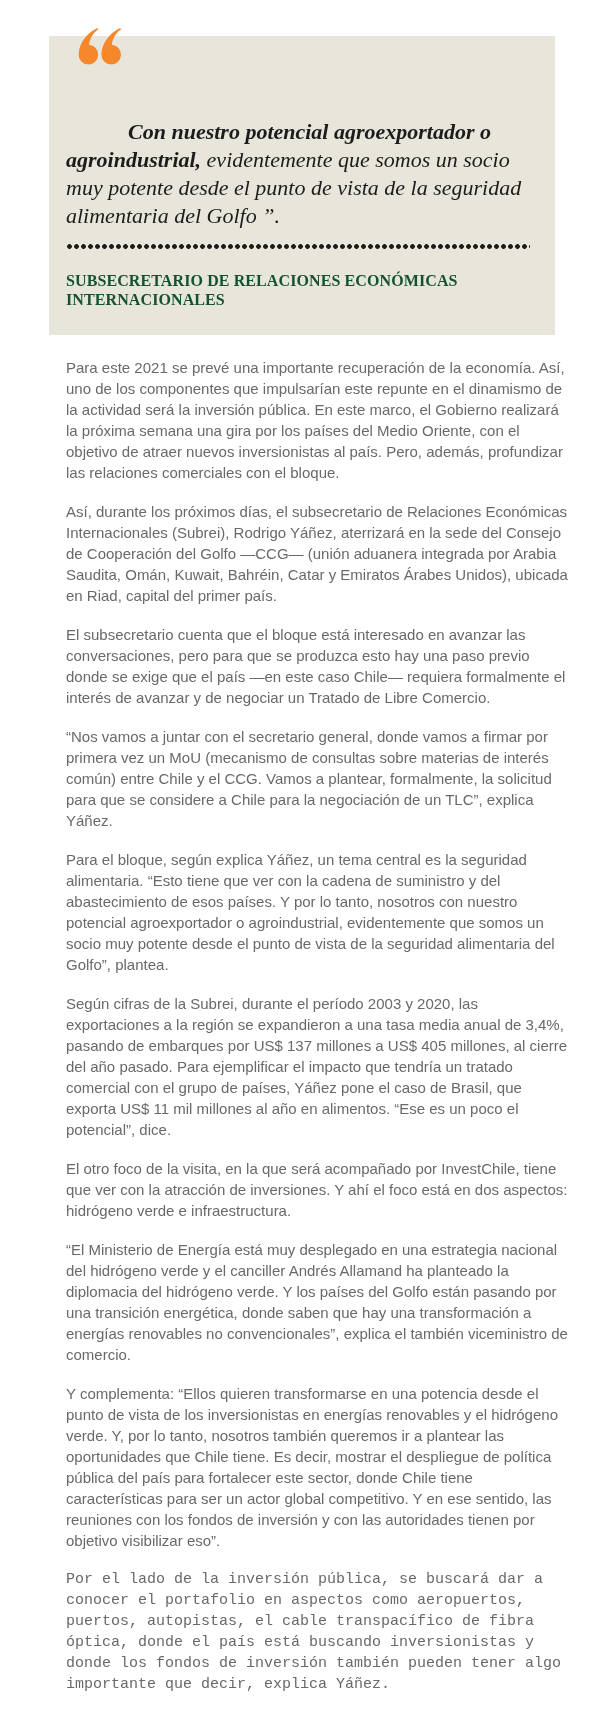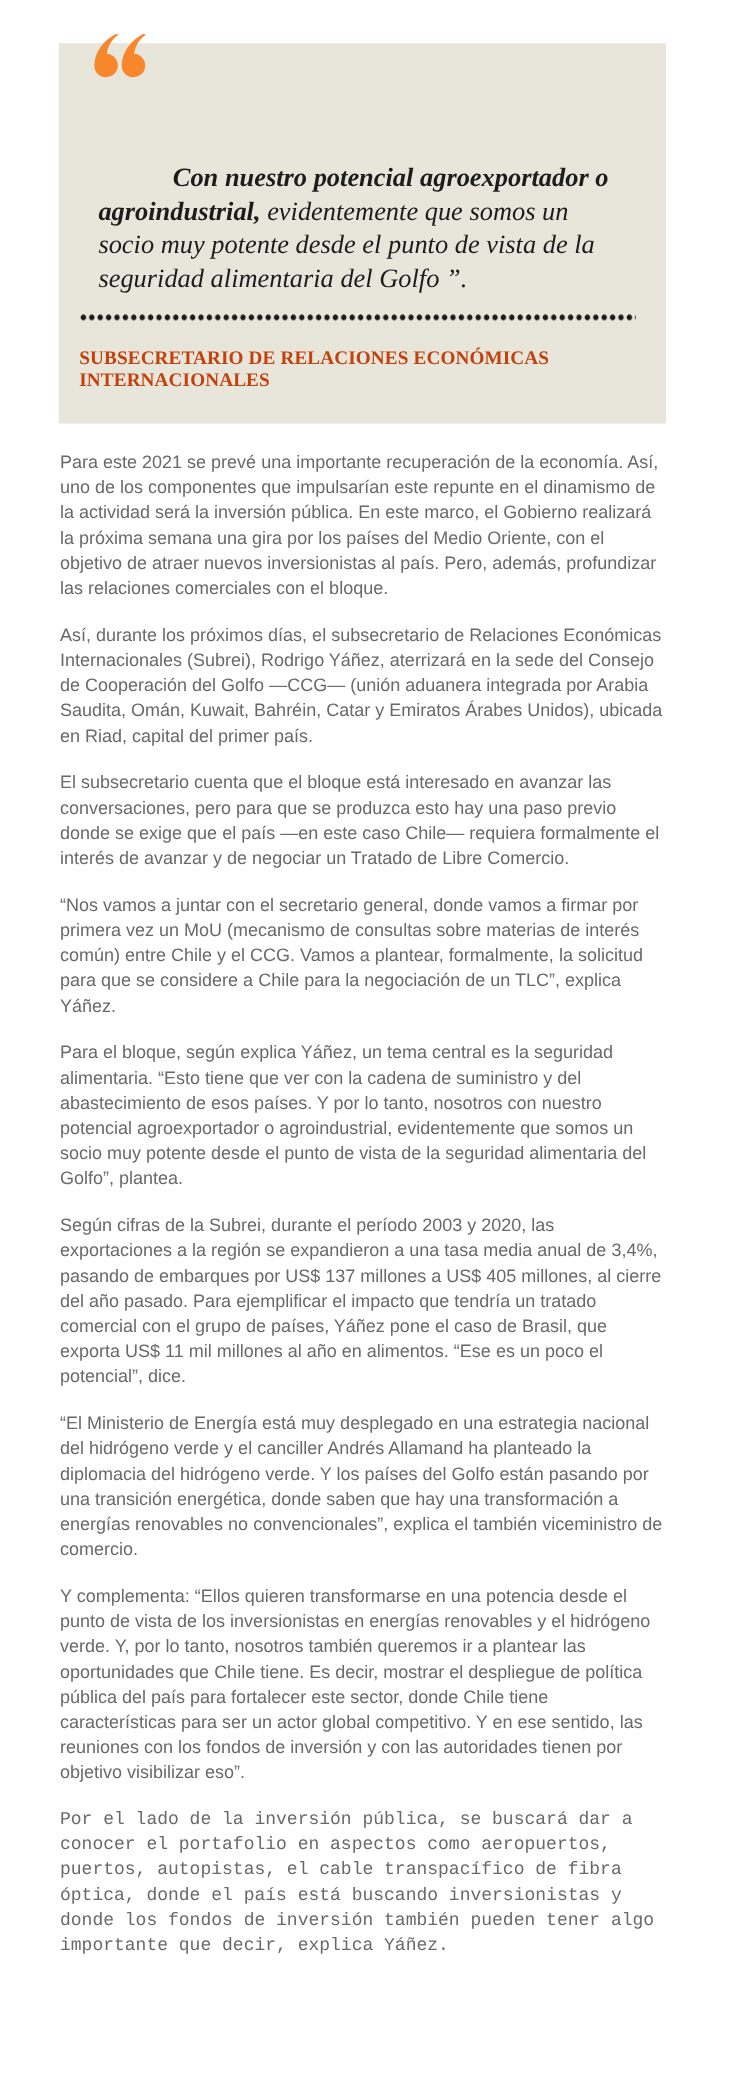--- a/index.html
+++ b/index.html
@@ -21,21 +21,21 @@
   }
   .qmark {
     position: absolute;
     top: -9px;
     left: 27px;
     width: 46px;
     height: 43px;
     line-height: 0;
   }
   blockquote.quote {
-    margin: 16px;
+    margin: 0;
     font-family: "Liberation Serif", serif;
     font-style: italic;
     font-size: 22px;
     line-height: 28px;
     color: #1c1c1c;
     text-indent: 62px;
   }
   blockquote.quote strong { font-weight: bold; }
   .dotted {
     margin-top: 14px;
@@ -53,26 +53,26 @@
     color: #0e0e0e;
   }
   .role {
     margin-top: 22px;
     max-width: 420px;
     font-family: "Liberation Serif", serif;
     font-weight: bold;
     font-size: 16px;
     line-height: 19px;
     letter-spacing: 0.1px;
-    color: #c2410c;
+    color: #14532d;
   }
 
   
   article.body {
-    margin: 22px 0 30px 50px;
+    margin: 22px 0 30px 66px;
     width: 506px;
   }
   article.body p {
     margin: 0 0 18px 0;
     font-size: 15px;
     line-height: 21px;
     color: #696969;
   }
   article.body p:last-child { margin-bottom: 0; font-family: Liberation Mono, monospace; }
 </style>
@@ -95,17 +95,18 @@
   <div class="role">SUBSECRETARIO DE RELACIONES ECONÓMICAS INTERNACIONALES</div>
 </section>
 
 <article class="body">
   <p>Para este 2021 se prevé una importante recuperación de la economía. Así, uno de los componentes que impulsarían este repunte en el dinamismo de la actividad será la inversión pública. En este marco, el Gobierno realizará la próxima semana una gira por los países del Medio Oriente, con el objetivo de atraer nuevos inversionistas al país. Pero, además, profundizar las relaciones comerciales con el bloque.</p>
   <p>Así, durante los próximos días, el subsecretario de Relaciones Económicas Internacionales (Subrei), Rodrigo Yáñez, aterrizará en la sede del Consejo de Cooperación del Golfo —CCG— (unión aduanera integrada por Arabia Saudita, Omán, Kuwait, Bahréin, Catar y Emiratos Árabes Unidos), ubicada en Riad, capital del primer país.</p>
   <p>El subsecretario cuenta que el bloque está interesado en avanzar las conversaciones, pero para que se produzca esto hay una paso previo donde se exige que el país —en este caso Chile— requiera formalmente el interés de avanzar y de negociar un Tratado de Libre Comercio.</p>
   <p>“Nos vamos a juntar con el secretario general, donde vamos a firmar por primera vez un MoU (mecanismo de consultas sobre materias de interés común) entre Chile y el CCG. Vamos a plantear, formalmente, la solicitud para que se considere a Chile para la negociación de un TLC”, explica Yáñez.</p>
   <p>Para el bloque, según explica Yáñez, un tema central es la seguridad alimentaria. “Esto tiene que ver con la cadena de suministro y del abastecimiento de esos países. Y por lo tanto, nosotros con nuestro potencial agroexportador o agroindustrial, evidentemente que somos un socio muy potente desde el punto de vista de la seguridad alimentaria del Golfo”, plantea.</p>
   <p>Según cifras de la Subrei, durante el período 2003 y 2020, las exportaciones a la región se expandieron a una tasa media anual de 3,4%, pasando de embarques por US$ 137 millones a US$ 405 millones, al cierre del año pasado. Para ejemplificar el impacto que tendría un tratado comercial con el grupo de países, Yáñez pone el caso de Brasil, que exporta US$ 11 mil millones al año en alimentos. “Ese es un poco el potencial”, dice.</p>
+  <p>El otro foco de la visita, en la que será acompañado por InvestChile, tiene que ver con la atracción de inversiones. Y ahí el foco está en dos aspectos: hidrógeno verde e infraestructura.</p>
   <p>“El Ministerio de Energía está muy desplegado en una estrategia nacional del hidrógeno verde y el canciller Andrés Allamand ha planteado la diplomacia del hidrógeno verde. Y los países del Golfo están pasando por una transición energética, donde saben que hay una transformación a energías renovables no convencionales”, explica el también viceministro de comercio.</p>
   <p>Y complementa: “Ellos quieren transformarse en una potencia desde el punto de vista de los inversionistas en energías renovables y el hidrógeno verde. Y, por lo tanto, nosotros también queremos ir a plantear las oportunidades que Chile tiene. Es decir, mostrar el despliegue de política pública del país para fortalecer este sector, donde Chile tiene características para ser un actor global competitivo. Y en ese sentido, las reuniones con los fondos de inversión y con las autoridades tienen por objetivo visibilizar eso”.</p>
   <p>Por el lado de la inversión pública, se buscará dar a conocer el portafolio en aspectos como aeropuertos, puertos, autopistas, el cable transpacífico de fibra óptica, donde el país está buscando inversionistas y donde los fondos de inversión también pueden tener algo importante que decir, explica Yáñez.</p>
 
 </article>
 
 </body></html>

